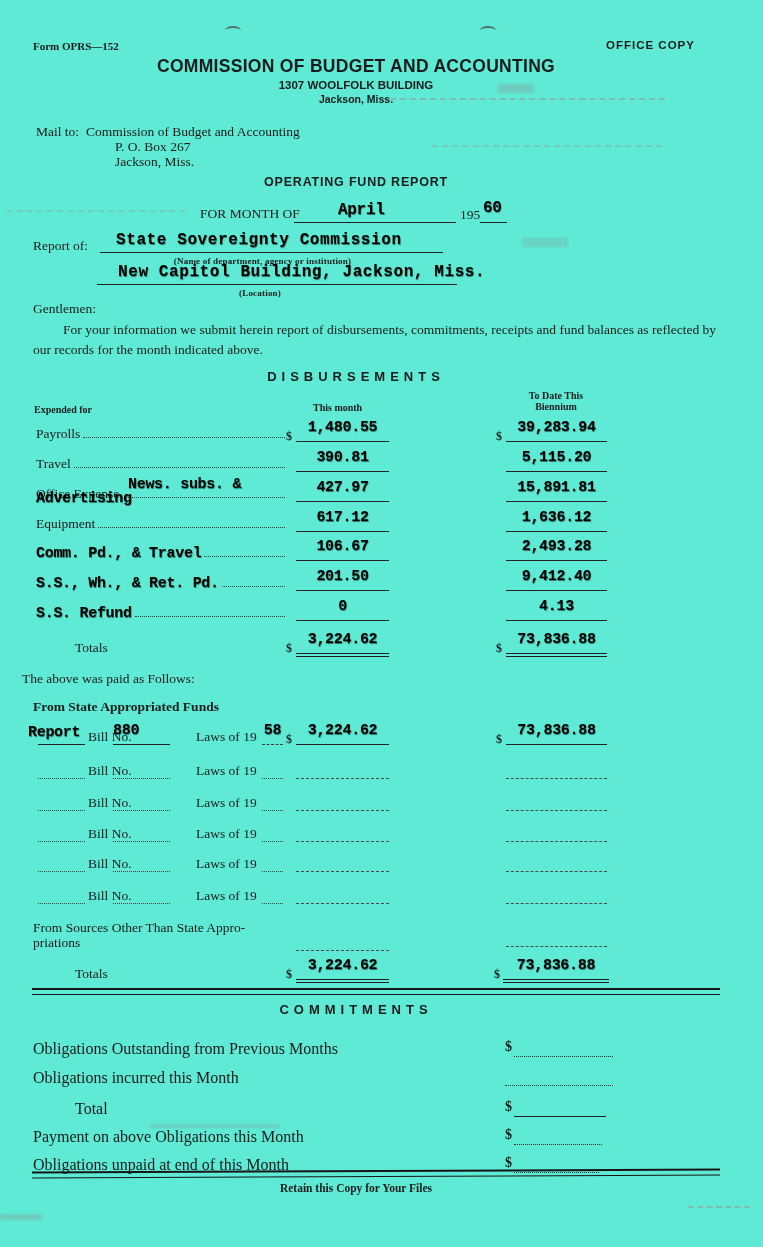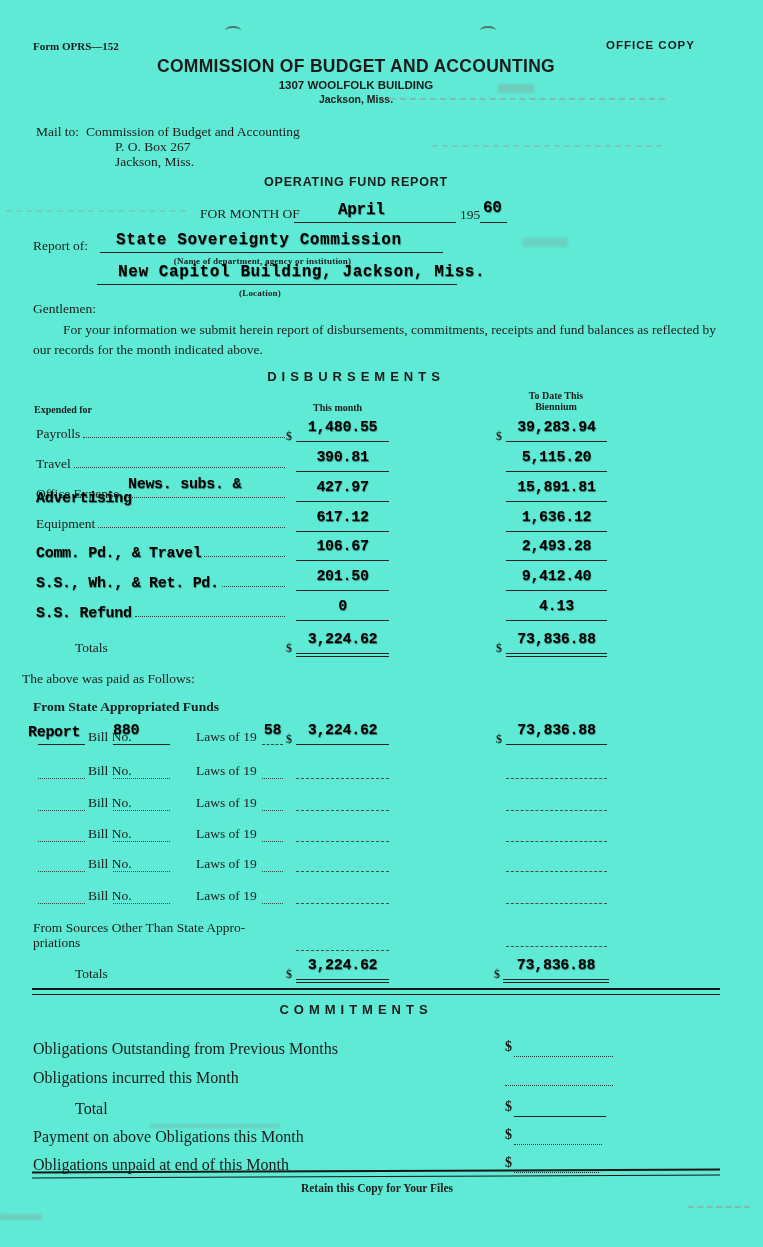--- a/index.html
+++ b/index.html
@@ -283,15 +283,15 @@
     <i class="cline" style="width:88px;"></i>
   </div>
   <div class="row" style="top:1150px;height:28px;">
     <span class="clabel">Obligations unpaid at end of this Month</span>
     <span class="cdol">$</span>
     <i class="cline" style="width:85px;"></i>
   </div>
 
   <div class="hrule" style="top:1170px;transform:rotate(-0.25deg);"></div>
 
-  <div class="abs centered" style="top:1182px;font-size:11.5px;font-weight:bold;padding-left:21px;">Retain this Copy for Your Files</div>
+  <div class="abs centered" style="top:1182px;font-size:11.5px;font-weight:bold;">Retain this Copy for Your Files</div>
 
 </div>
 
 </body></html>

